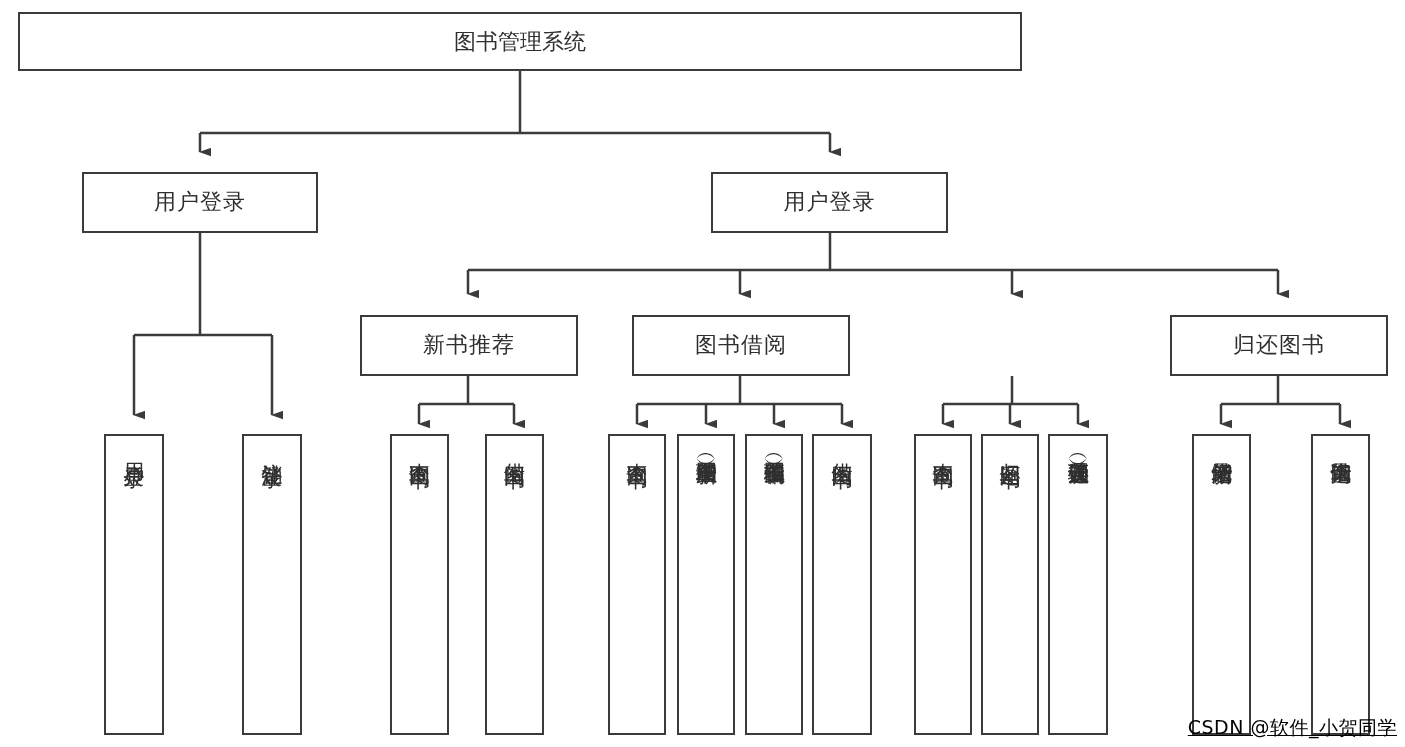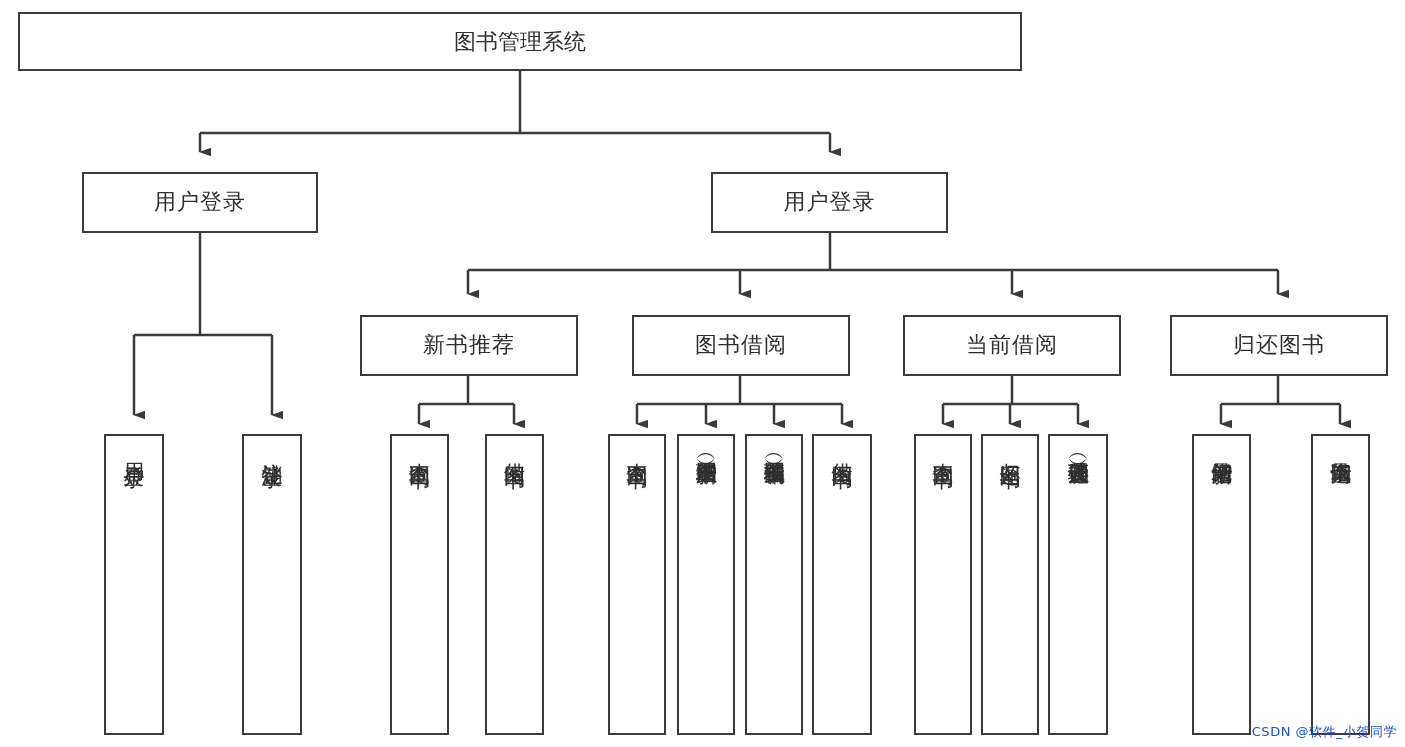--- a/index.html
+++ b/index.html
@@ -60,24 +60,25 @@
     display: block;
   }
   .vtext.tight {
     letter-spacing: 0px;
     line-height: 1.28;
   }
   #watermark {
     position: absolute;
     right: 8px;
     bottom: 6px;
-    font-size: 13px;
-    color: #1d4ed8;
+    font-size: 19px;
+    color: #000000;
     letter-spacing: 0.5px;
     white-space: nowrap;
+    text-decoration: underline;
   }
 </style>
 </head>
 <body>
 
 <div id="diagram-root">
 
   <svg id="wires" viewBox="0 0 1405 747" xmlns="http://www.w3.org/2000/svg">
     <defs>
       <marker id="arrowhead" markerWidth="10" markerHeight="12" refX="4.2" refY="11" orient="auto" markerUnits="userSpaceOnUse">
@@ -142,23 +143,20 @@
   <div class="node horizontal" style="left:711px; top:172px; width:237px; height:61px;">
     <span>用户登录</span>
   </div>
 
   <div class="node horizontal" style="left:360px; top:315px; width:218px; height:61px;">
     <span>新书推荐</span>
   </div>
   <div class="node horizontal" style="left:632px; top:315px; width:218px; height:61px;">
     <span>图书借阅</span>
   </div>
-  <div class="node horizontal" style="left:903px; top:315px; width:218px; height:61px;">
-    <span>当前借阅</span>
-  </div>
   <div class="node horizontal" style="left:1170px; top:315px; width:218px; height:61px;">
     <span>归还图书</span>
   </div>
 
   <div class="node vertical" style="left:104px; top:434px; width:60px; height:301px;">
     <span class="vtext">用户登录</span>
   </div>
   <div class="node vertical" style="left:242px; top:434px; width:60px; height:301px;">
     <span class="vtext">注销登录</span>
   </div>

